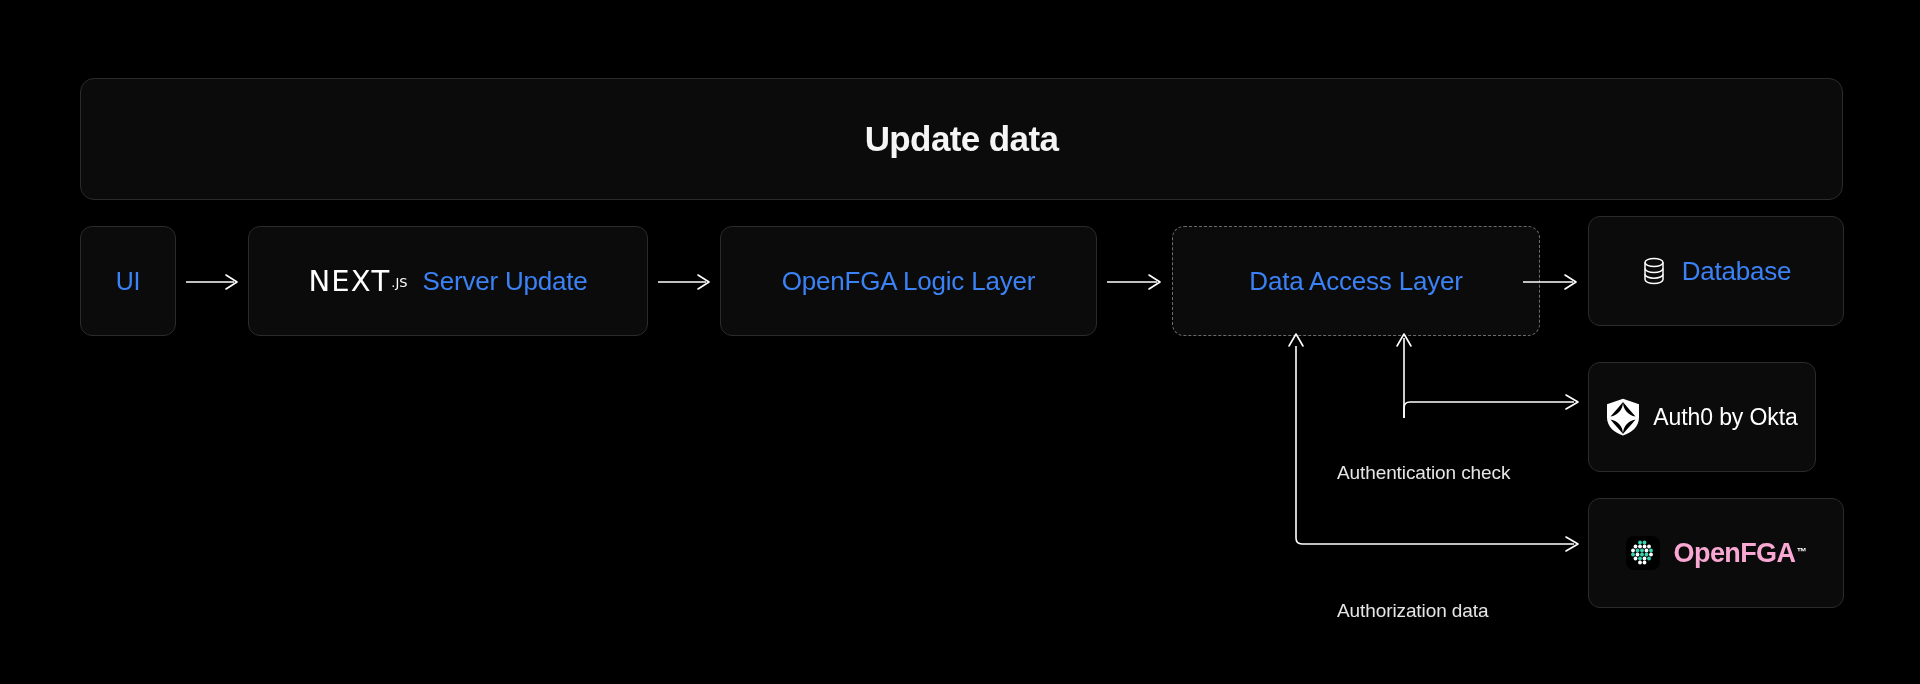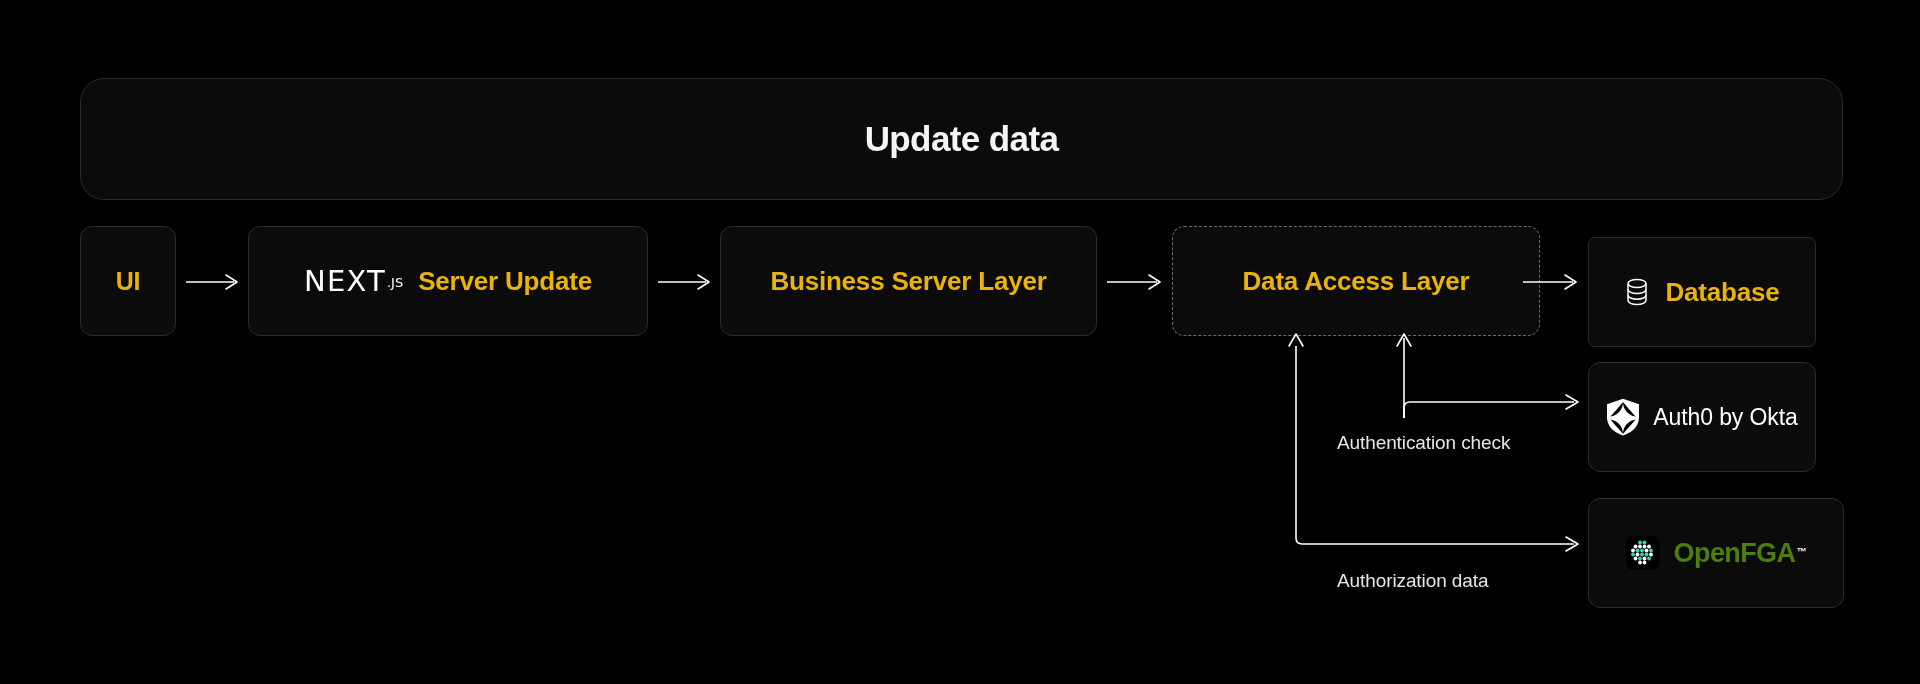--- a/index.html
+++ b/index.html
@@ -24,42 +24,42 @@
     box-sizing: border-box;
     display: flex;
     align-items: center;
     justify-content: center;
   }
   .box.dashed { border-style: dashed; border-color: #6b6b6b; }
 
   
   #title-box {
     left: 80px; top: 78px; width: 1763px; height: 122px;
-    border-radius: 24px;
+    border-radius: 14px;
   }
   #title-text {
     font-size: 35px;
     font-weight: bold;
     letter-spacing: -0.6px;
     color: #f5f5f5;
   }
 
   
   #ui-box        { left: 80px;  top: 226px; width: 96px;  height: 110px; }
   #next-box      { left: 248px; top: 226px; width: 400px; height: 110px; }
   #bll-box       { left: 720px; top: 226px; width: 377px; height: 110px; }
   #dal-box       { left: 1172px;top: 226px; width: 368px; height: 110px; }
-  #db-box        { left: 1588px;top: 237px; width: 228px; height: 110px; border-radius: 7px; }
+  #db-box        { left: 1588px;top: 216px; width: 256px; height: 110px; }
   #auth0-box     { left: 1588px;top: 362px; width: 228px; height: 110px; }
   #openfga-box   { left: 1588px;top: 498px; width: 256px; height: 110px; }
 
   .box-label {
     font-size: 26px;
-    font-weight: 700;
-    color: #eab308;
+    font-weight: 400;
+    color: #3b82f6;
     letter-spacing: -0.2px;
     white-space: nowrap;
   }
   #ui-box .box-label { font-size: 25px; }
 
   .inline-row { display: flex; align-items: center; gap: 15px; }
 
   
   .harrow { position: absolute; height: 24px; }
   #arrow-ui-next   { left: 186px;  top: 270px; width: 54px; }
@@ -73,20 +73,21 @@
     left: 1150px; top: 330px; width: 420px; height: 230px;
     overflow: visible;
   }
 
   .conn-label {
     position: absolute;
     font-size: 19px;
     color: #e6e6e6;
     white-space: nowrap;
     letter-spacing: -0.1px;
+    margin-top: 30px;
   }
   #label-authn { left: 1337px; top: 432px; }
   #label-authz { left: 1337px; top: 570px; }
 
   
   .nextjs-mark {
     display: inline-flex;
     align-items: baseline;
     color: #ffffff;
   }
@@ -104,21 +105,21 @@
     margin-left: 1px;
     position: relative;
     top: 1px;
   }
 
   
   .fga-word {
     font-size: 27px;
     font-weight: bold;
     letter-spacing: -0.6px;
-    color: #4d7c0f;
+    color: #f9a8d4;
   }
   .fga-tm {
     font-size: 10px;
     vertical-align: super;
     font-weight: bold;
     color: #ffffff;
     margin-left: 1px;
   }
 
   .auth0-word { font-size: 23px; color: #ffffff; letter-spacing: -0.1px; }
@@ -156,21 +157,21 @@
   </div>
 
   <div class="harrow" id="arrow-next-bll">
     <svg width="54" height="24" viewBox="0 0 54 24">
       <line x1="0" y1="12" x2="48" y2="12" stroke="#ffffff" stroke-width="1.6"></line>
       <polyline points="40,5 51,12 40,19" fill="none" stroke="#ffffff" stroke-width="1.6" stroke-linecap="round" stroke-linejoin="round"></polyline>
     </svg>
   </div>
 
   <div class="box" id="bll-box">
-    <span class="box-label">Business Server Layer</span>
+    <span class="box-label">OpenFGA Logic Layer</span>
   </div>
 
   <div class="harrow" id="arrow-bll-dal">
     <svg width="56" height="24" viewBox="0 0 56 24">
       <line x1="0" y1="12" x2="50" y2="12" stroke="#ffffff" stroke-width="1.6"></line>
       <polyline points="42,5 53,12 42,19" fill="none" stroke="#ffffff" stroke-width="1.6" stroke-linecap="round" stroke-linejoin="round"></polyline>
     </svg>
   </div>
 
   <div class="box dashed" id="dal-box">

